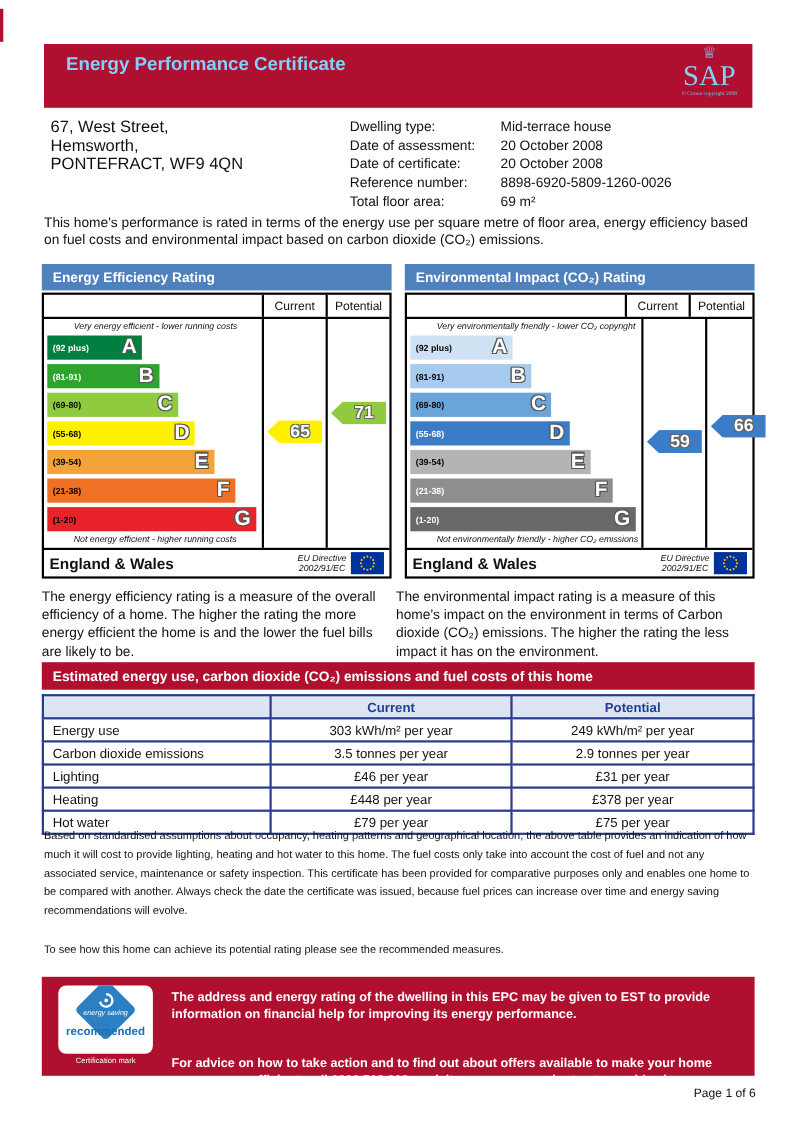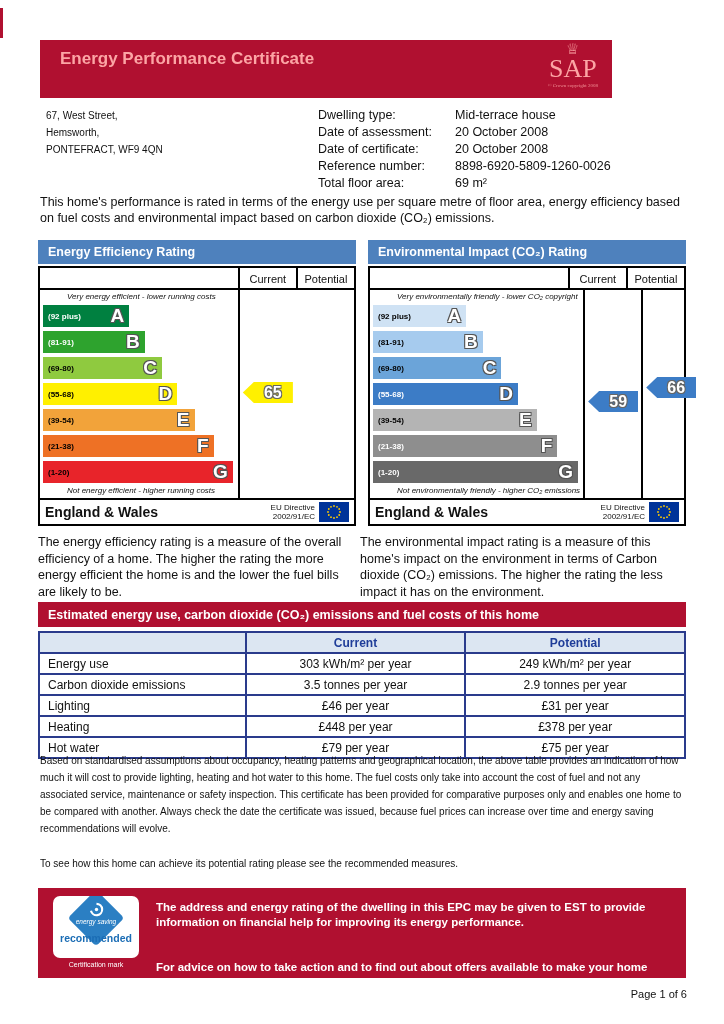--- a/index.html
+++ b/index.html
@@ -5,31 +5,31 @@
   :root{
     --crimson:#b01030; --chart-blue:#4e81bd; --tbl-border:#2a3b8c;
     --tbl-head-bg:#dce6f2; --tbl-head-text:#1f3d99; --eu-blue:#003399; --star:#ffcc00;
   }
   *{box-sizing:border-box;margin:0;padding:0;}
   body{width:724px;height:1024px;background:#fff;font-family:"Liberation Sans",sans-serif;color:#111;position:relative;overflow:hidden;}
   .page{position:absolute;inset:0;background:#fff;}
   .edge-mark{position:absolute;left:0;top:8px;width:3px;height:30px;background:var(--crimson);}
 
   
-  .banner{position:absolute;left:40px;top:40px;width:572px;height:58px;background:var(--crimson);color:#fca5a5;}
+  .banner{position:absolute;left:40px;top:40px;width:644px;height:58px;background:var(--crimson);color:#7dd3fc;}
   .banner h1{font-size:17px;font-weight:bold;padding:9px 0 0 20px;}
   .sap{position:absolute;right:14px;top:3px;text-align:center;font-family:"Liberation Serif",serif;line-height:1;}
   .sap-letters{display:flex;align-items:flex-end;justify-content:center;}
   .sap-letters .lt{font-size:26px;}
   .sap-a{display:flex;flex-direction:column;align-items:center;}
   .crown{font-size:15px;line-height:13px;}
   .sap-copy{font-size:5px;margin-top:1px;opacity:.85;}
 
   
-  .address{position:absolute;left:46px;top:107px;font-size:10px;line-height:17px;}
+  .address{position:absolute;left:46px;top:107px;font-size:15px;line-height:17px;}
   .details{position:absolute;left:318px;top:107px;font-size:12.5px;}
   .detail-row{display:flex;line-height:17px;}
   .detail-row .dl{width:137px;}
   .intro{position:absolute;left:40px;top:194px;width:648px;font-size:12.5px;line-height:16px;}
 
   
   .charts{position:absolute;left:38px;top:240px;width:648px;display:flex;gap:12px;}
   .panel{width:318px;}
   .panel-header{background:var(--chart-blue);color:#fff;font-weight:bold;font-size:12.5px;padding:5px 0 5px 10px;margin-bottom:2px;}
   .chart-table{border:2px solid #000;background:#fff;}
@@ -46,21 +46,21 @@
   .band-letter{font-size:19px;font-weight:800;color:#fff;line-height:20px;
     text-shadow:-1px -1px 0 #555,1px -1px 0 #555,-1px 1px 0 #555,1px 1px 0 #555;}
   .acol{flex:0 0 18.5%;border-left:2px solid #000;position:relative;}
   .arrow{position:absolute;left:3px;right:3px;height:21px;
     clip-path:polygon(0 50%,22% 0,100% 0,100% 100%,22% 100%);
     display:flex;align-items:center;justify-content:center;padding-left:10px;
     color:#fff;font-weight:800;font-size:16px;
     text-shadow:-1px -1px 0 #666,1px -1px 0 #666,-1px 1px 0 #666,1px 1px 0 #666;}
   .chart-footer{display:flex;align-items:center;height:26px;border-top:2px solid #000;padding:0 5px;}
   .region{flex:1;font-size:14px;font-weight:bold;}
-  .directive{font-size:8px;text-align:right;line-height:9px;margin-right:4px;}
+  .directive{font-size:8px;text-align:center;line-height:9px;margin-right:4px;font-style:italic;}
   .eu-flag{width:30px;height:20px;background:var(--eu-blue);flex:0 0 auto;}
   .chart-descs{position:absolute;left:38px;top:534px;width:648px;display:flex;gap:4px;}
   .chart-descs p{width:318px;font-size:12.5px;line-height:16.5px;}
 
   
   .cost-banner{position:absolute;left:38px;top:602px;width:648px;height:25px;background:var(--crimson);
     color:#fff;font-weight:bold;font-size:12.5px;display:flex;align-items:center;padding-left:10px;}
   .cost-table{position:absolute;left:38px;top:631px;width:648px;border-collapse:collapse;font-size:12px;}
   .cost-table th,.cost-table td{border:2px solid var(--tbl-border);height:21px;}
   .cost-table th{background:var(--tbl-head-bg);color:var(--tbl-head-text);font-weight:bold;text-align:center;}
@@ -190,20 +190,23 @@
                   <div class="band-bar" style="width: 99%; background: rgb(232, 36, 42); color: rgb(0, 0, 0);">
                     <span class="band-range">(1-20)</span>
                     <span class="band-letter">G</span>
                   </div>
                 </div>
               </div>
             <div class="caption">Not energy efficient - higher running costs</div>
           </div>
           <div class="acol">
               <div class="arrow" style="background: rgb(255, 240, 0); top: 92px;">65</div>
+            </div>
+          <div class="acol">
+              <div class="arrow" style="background: rgb(143, 202, 63); top: 75px;">71</div>
             </div>
         </div>
         <div class="chart-footer">
           <span class="region">England &amp; Wales</span>
           <span class="directive">
             <span>EU Directive</span><br>
             <span>2002/91/EC</span>
           </span>
           <svg class="eu-flag" viewBox="0 0 30 20">
             <rect width="30" height="20" fill="#003399"></rect>

